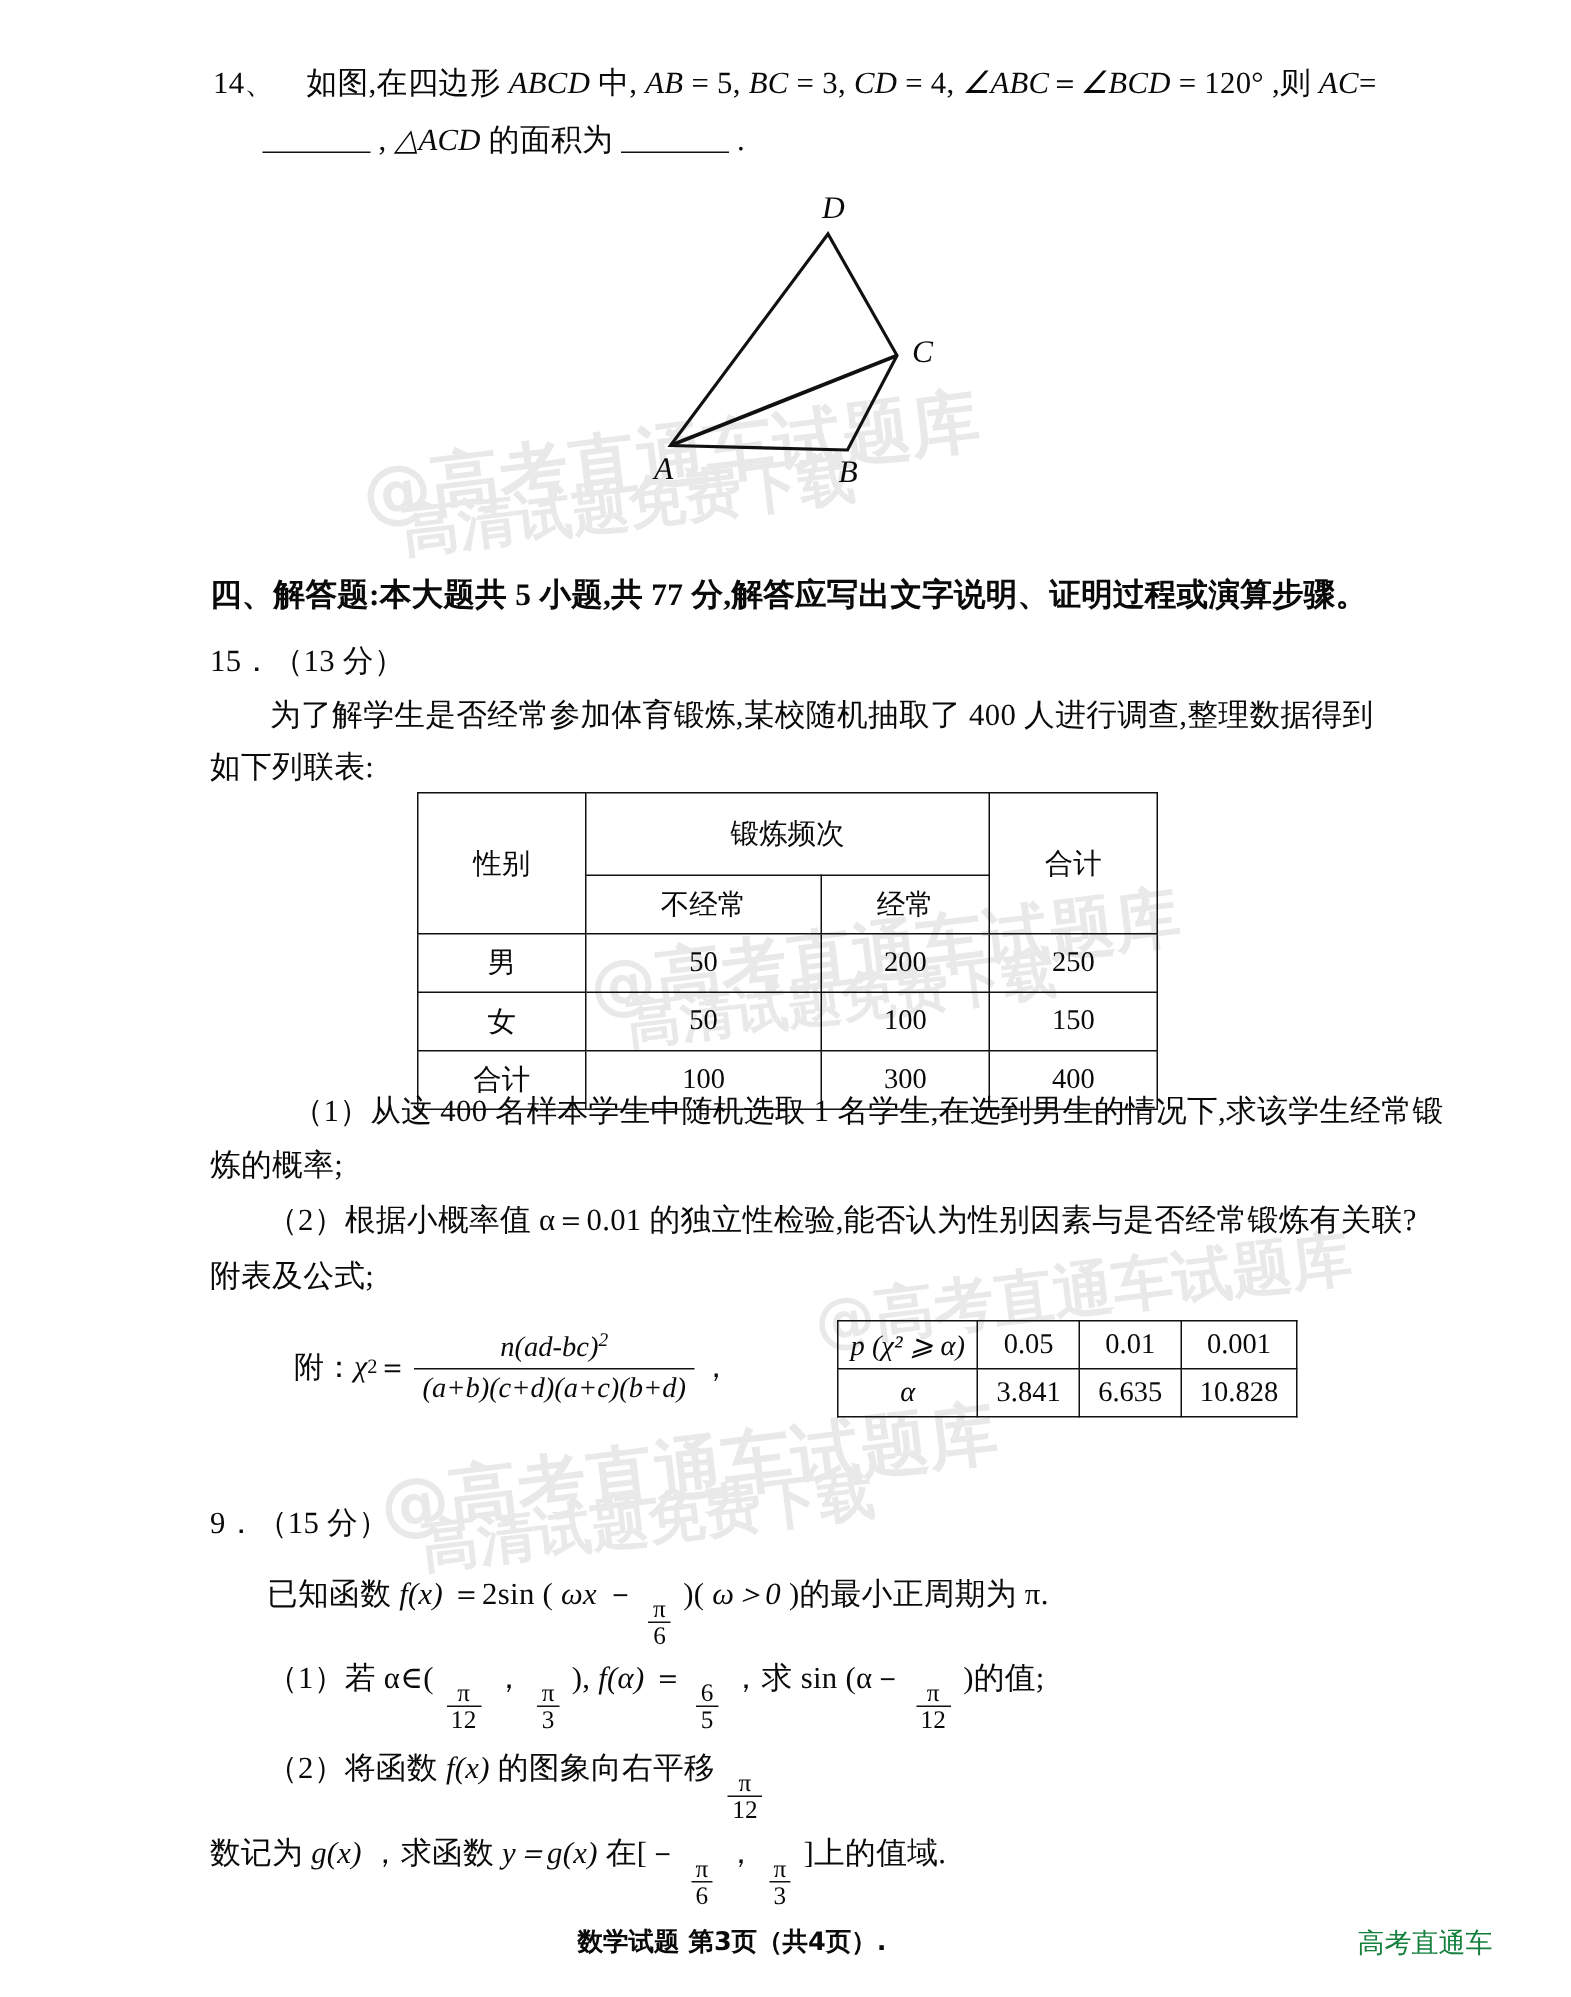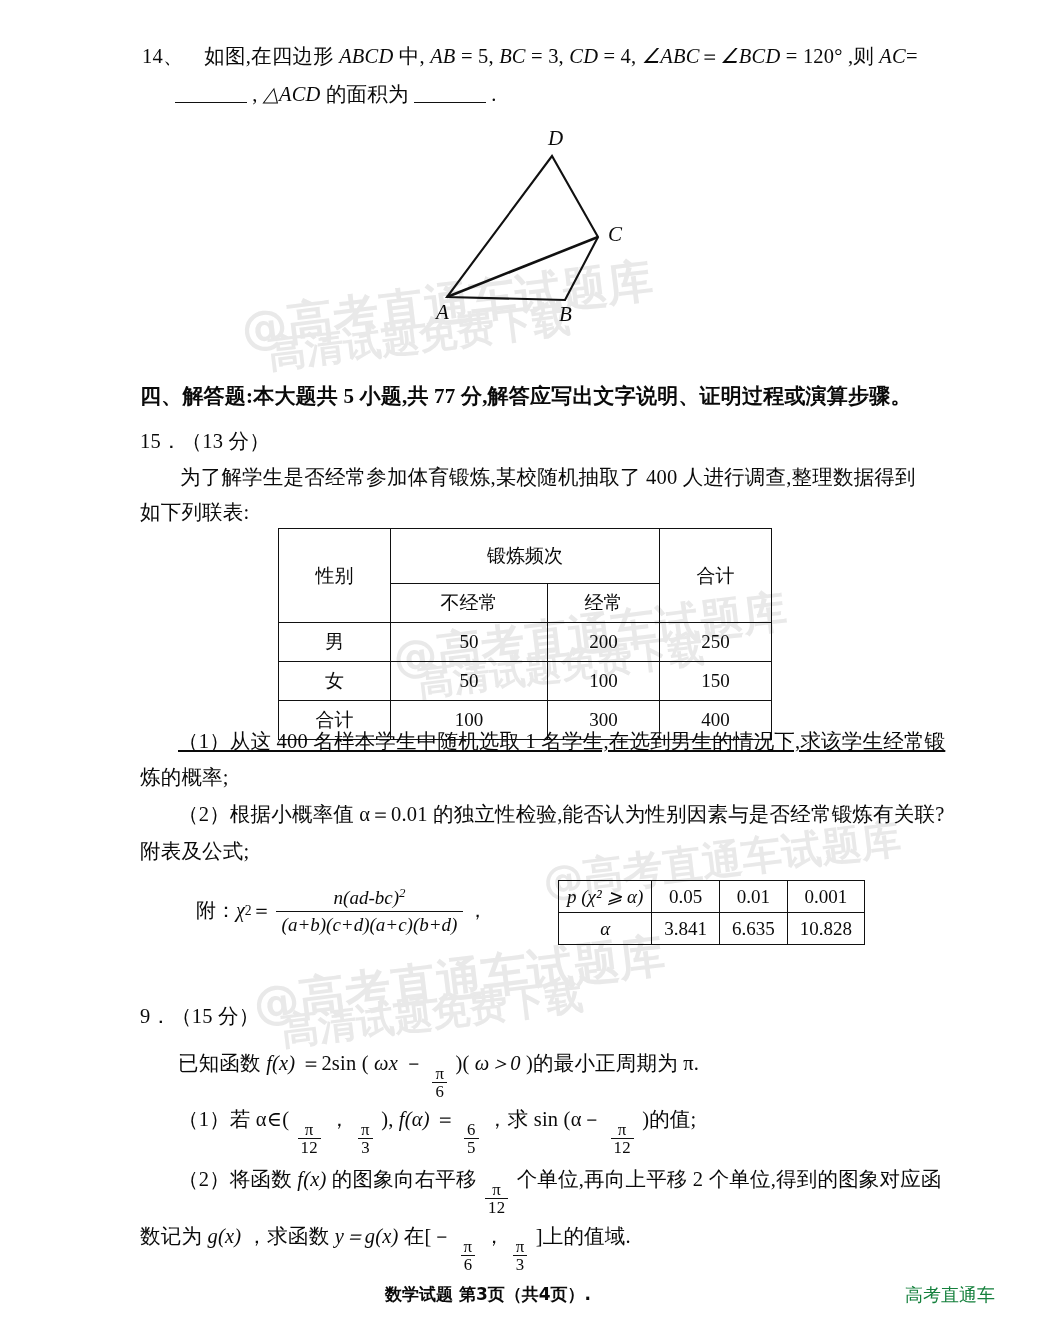--- a/index.html
+++ b/index.html
@@ -252,21 +252,21 @@
       </tr>
       <tr>
         <td>合计</td>
         <td>100</td>
         <td>300</td>
         <td>400</td>
       </tr>
     </tbody>
       </table>
 
-    <div class="line" style="left:166px; top:730px;text-decoration:underline;">（1）从这 400 名样本学生中随机选取 1 名学生,在选到男生的情况下,求该学生经常锻</div>
+    <div class="line" style="left:183px; top:730px;">（1）从这 400 名样本学生中随机选取 1 名学生,在选到男生的情况下,求该学生经常锻</div>
     <div class="line" style="left:128px; top:766px;">炼的概率;</div>
     <div class="line" style="left:166px; top:803px;">（2）根据小概率值 α＝0.01 的独立性检验,能否认为性别因素与是否经常锻炼有关联?</div>
     <div class="line" style="left:128px; top:840px;">附表及公式;</div>
 
     <div class="formula">
       <span>附：</span>
       <span class="mi">χ</span>
         <span class="sup">2</span>
       <span>＝</span>
       <span class="bigfrac">
@@ -339,21 +339,20 @@
     </div>
 
     <div class="line" style="left:166px; top:1168px;">
       <span>（2）将函数 </span>
       <span class="mi">f(x)</span>
       <span>的图象向右平移 </span>
       <span class="frac">
         <span class="num">π</span>
         <span class="den">12</span>
       </span>
-      <span> 个单位,再向上平移 2 个单位,得到的图象对应函</span>
     </div>
 
     <div class="line" style="left:128px; top:1225px;">
       <span>数记为 </span>
       <span class="mi">g(x)</span>
       <span>，求函数 </span>
       <span class="mi">y＝g(x)</span>
       <span>在[－</span>
       <span class="frac">
         <span class="num">π</span>

